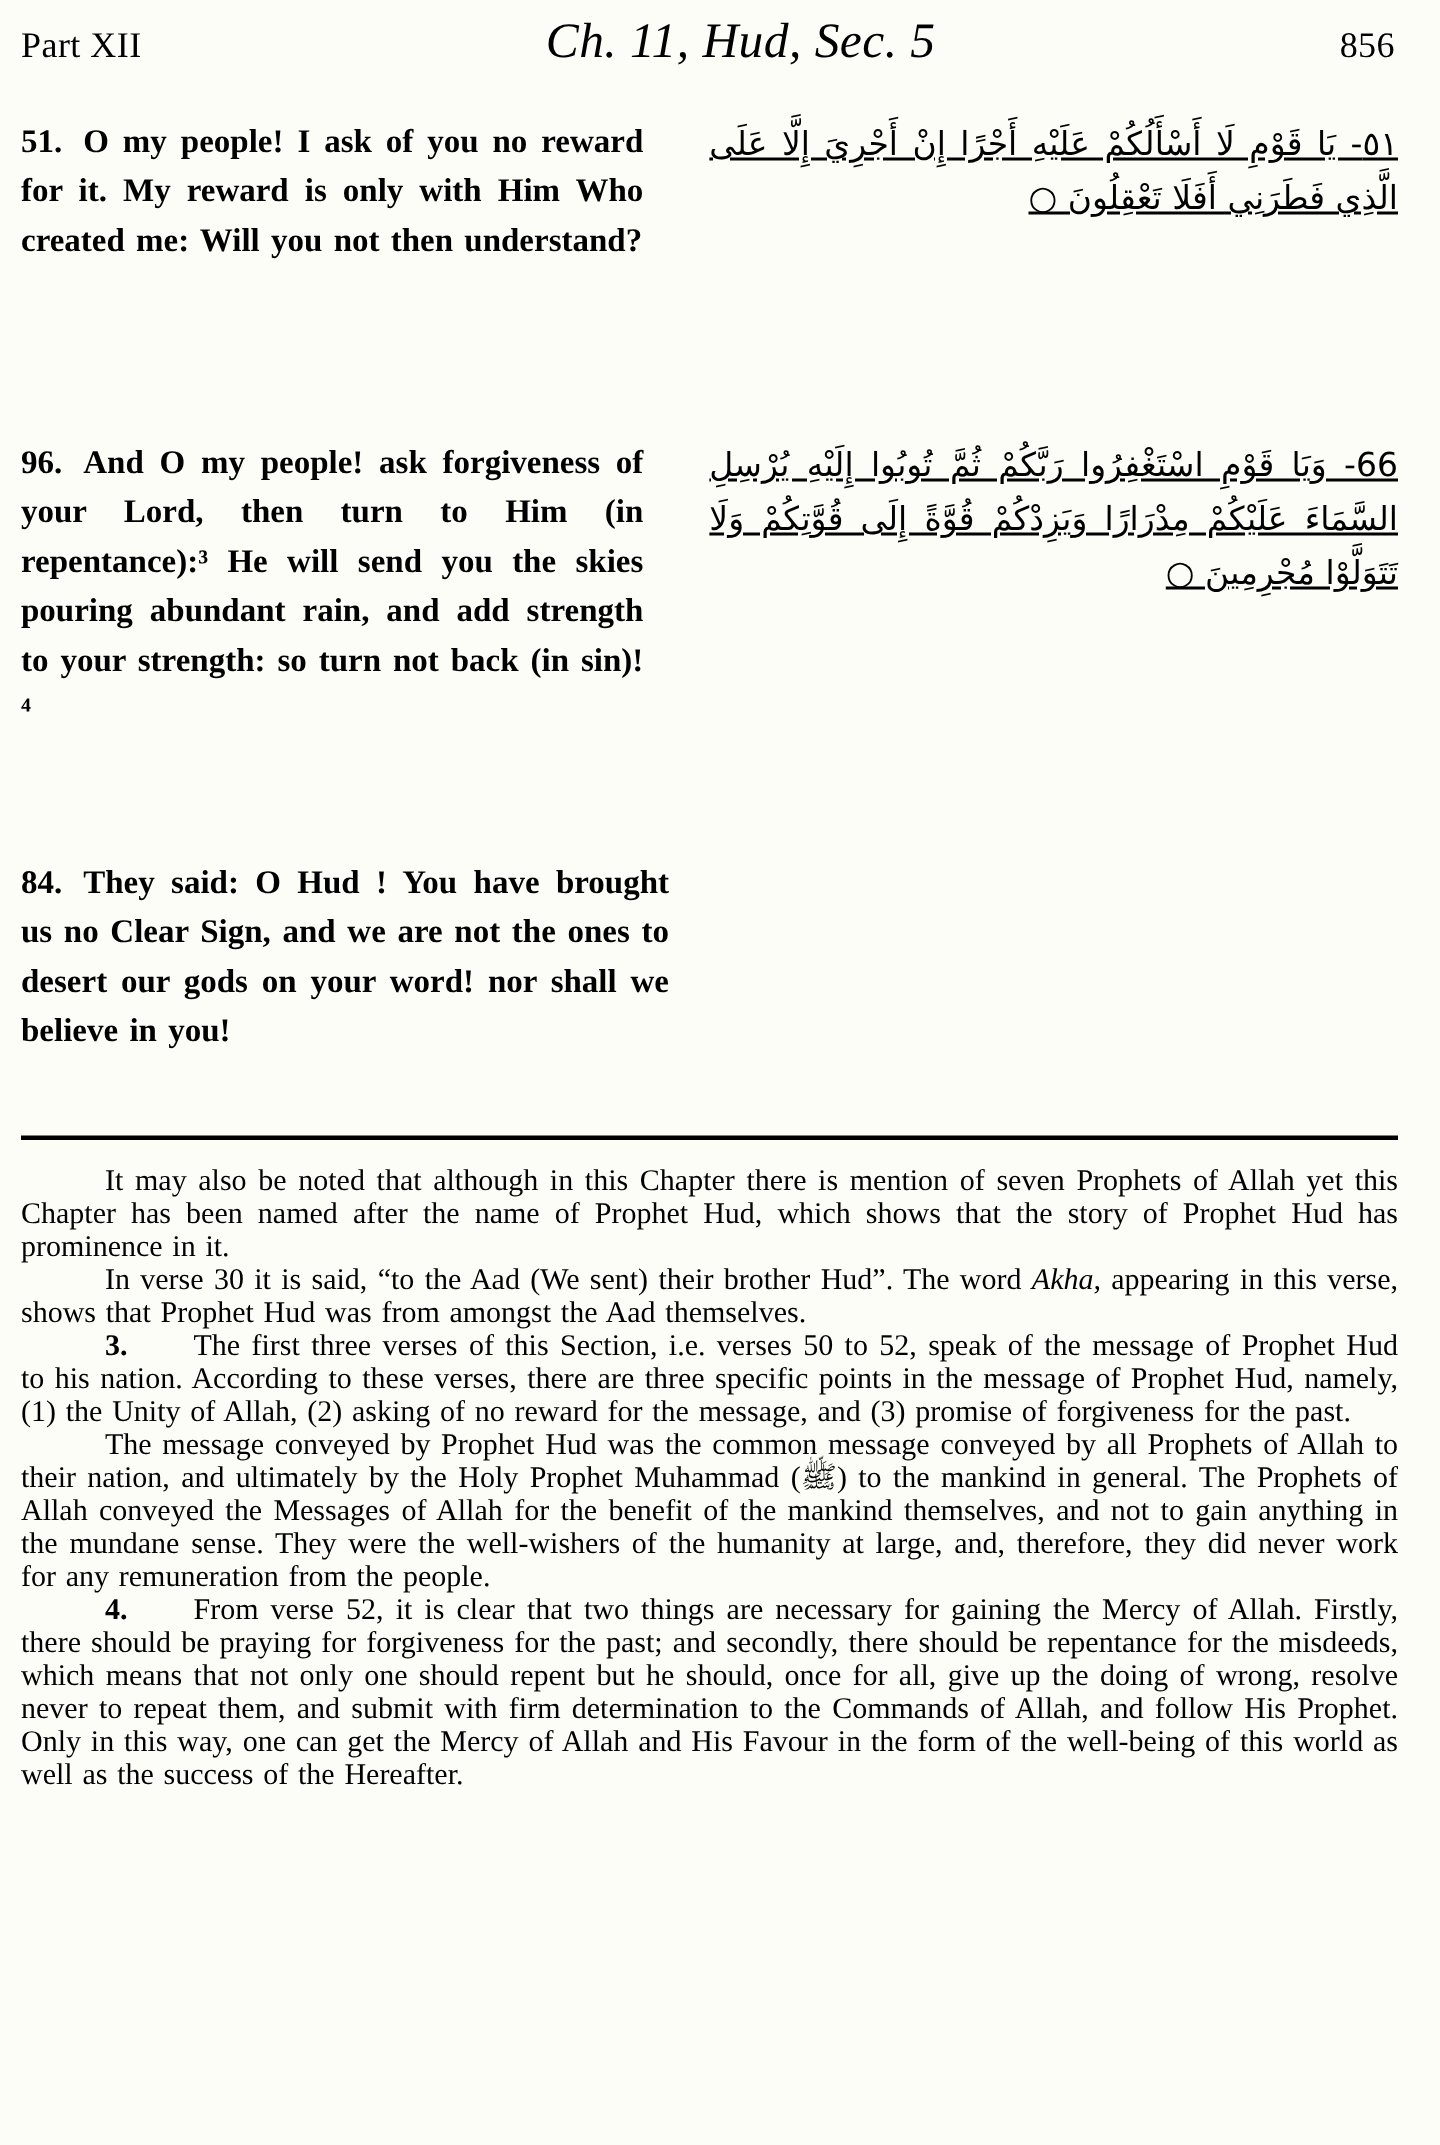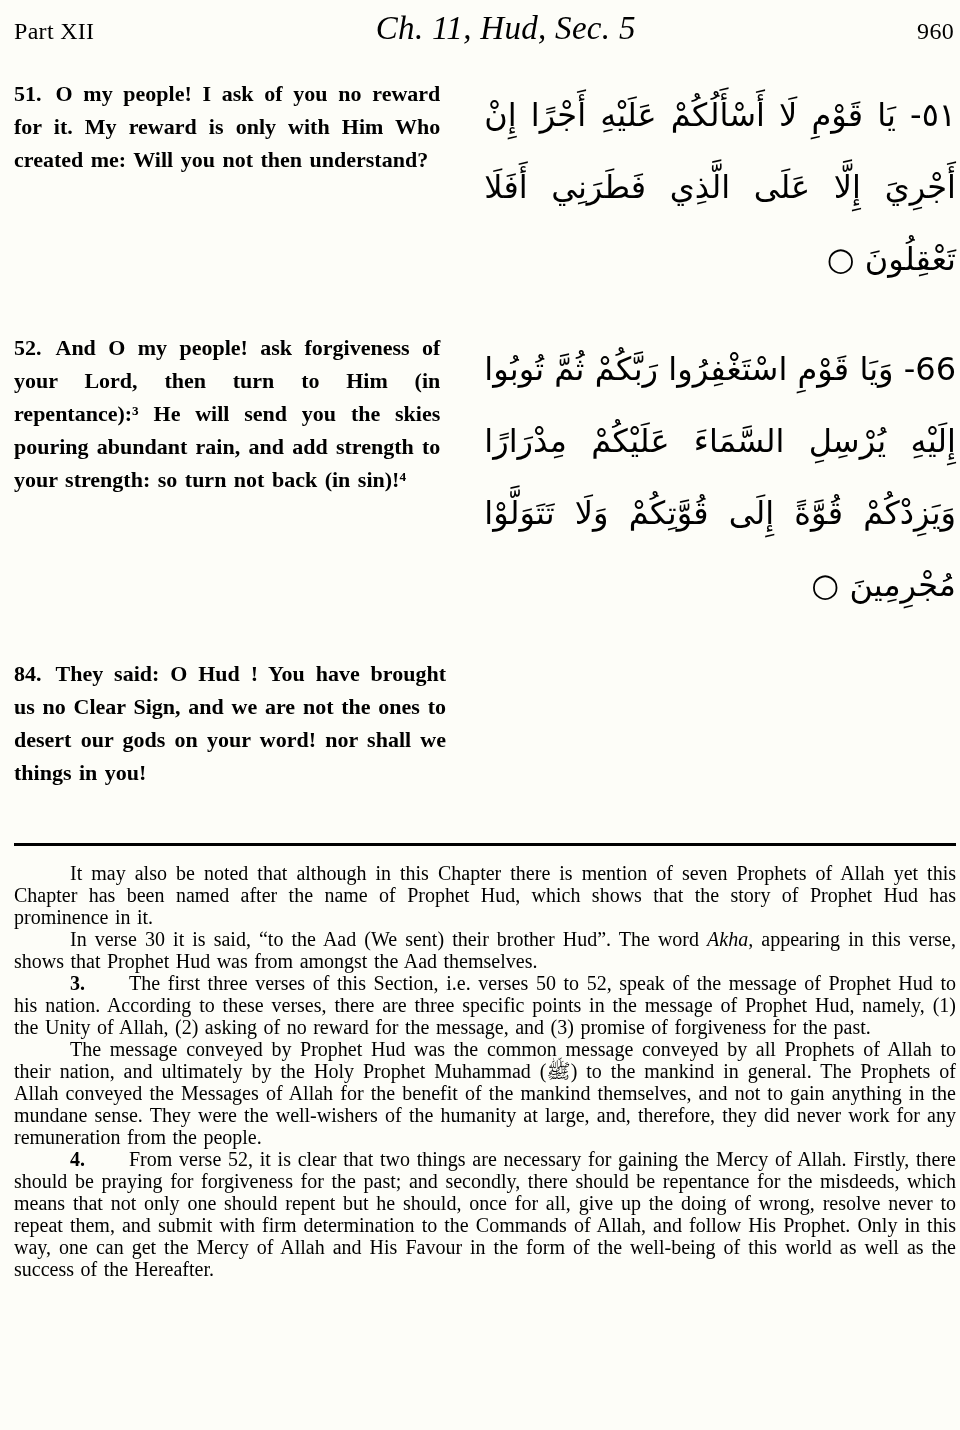--- a/index.html
+++ b/index.html
@@ -5,21 +5,21 @@
   * { box-sizing: border-box; }
   html, body { margin: 0; padding: 0; }
   body {
     width: 960px; height: 1430px;
     background: #fdfdf8;
     color: #000;
     font-family: "Liberation Serif", "DejaVu Serif", serif;
   }
   .page {
     width: 960px; height: 1430px;
-    padding: 8px 4px 6px 14px;
+    padding: 8px 28px 6px 14px;
     overflow: hidden;
   }
 
   
   .hdr {
     display: flex; justify-content: space-between; align-items: baseline;
     padding: 2px 2px 0 0;
   }
   .hdr-left, .hdr-right { font-size: 24px; letter-spacing: .3px; }
   .hdr-center { font-size: 33px; font-style: italic; letter-spacing: .3px; }
@@ -39,25 +39,26 @@
     font-size: 22px; font-weight: bold;
     line-height: 33px;
     text-align: justify;
     word-spacing: 2px;
   }
   .v-num { margin-right: 14px; }
   .v-ar {
     width: 478px;
     direction: rtl;
     font-family: "DejaVu Sans", sans-serif;
-    font-size: 32px;
-    line-height: 72px;
+    font-size: 22px;
+    line-height: 36px;
     text-align: justify;
     text-align-last: right;
     padding-top: 2px;
+    text-decoration: underline;
   }
 
   
   .divider {
     border: none;
     border-top: 3px solid #000;
     margin: 6px 0 16px 0;
   }
 
   
@@ -72,42 +73,42 @@
   .it { font-style: italic; }
 </style>
 </head>
 <body>
 
 <div class="page">
 
   <div class="hdr">
     <span class="hdr-left">Part XII</span>
     <span class="hdr-center">Ch. 11, Hud, Sec. 5</span>
-    <span class="hdr-right">960</span>
+    <span class="hdr-right">856</span>
   </div>
 
   <div class="verses">
 
     <div class="verse-row r1">
       <div class="v-en">
         <span class="v-num">51.</span><span>O my people! I ask of you no reward for it. My reward is only with Him Who created me: Will you not then understand?</span>
       </div>
       <div class="v-ar">٥١- يَا قَوْمِ لَا أَسْأَلُكُمْ عَلَيْهِ أَجْرًا إِنْ أَجْرِيَ إِلَّا عَلَى الَّذِي فَطَرَنِي أَفَلَا تَعْقِلُونَ ○</div>
     </div>
 
     <div class="verse-row r2">
       <div class="v-en">
-        <span class="v-num">52.</span><span>And O my people! ask forgiveness of your Lord, then turn to Him (in repentance):³ He will send you the skies pouring abundant rain, and add strength to your strength: so turn not back (in sin)!⁴</span>
+        <span class="v-num">96.</span><span>And O my people! ask forgiveness of your Lord, then turn to Him (in repentance):³ He will send you the skies pouring abundant rain, and add strength to your strength: so turn not back (in sin)!⁴</span>
       </div>
       <div class="v-ar">66- وَيَا قَوْمِ اسْتَغْفِرُوا رَبَّكُمْ ثُمَّ تُوبُوا إِلَيْهِ يُرْسِلِ السَّمَاءَ عَلَيْكُمْ مِدْرَارًا وَيَزِدْكُمْ قُوَّةً إِلَى قُوَّتِكُمْ وَلَا تَتَوَلَّوْا مُجْرِمِينَ ○</div>
     </div>
 
     <div class="verse-row r3">
       <div class="v-en">
-        <span class="v-num">84.</span><span>They said: O Hud ! You have brought us no Clear Sign, and we are not the ones to desert our gods on your word! nor shall we things in you!</span>
+        <span class="v-num">84.</span><span>They said: O Hud ! You have brought us no Clear Sign, and we are not the ones to desert our gods on your word! nor shall we believe in you!</span>
       </div>
     </div>
 
   </div>
 
   <hr class="divider">
 
   <div class="commentary">
 
     <p><span>It may also be noted that although in this Chapter there is mention of seven Prophets of Allah yet this Chapter has been named after the name of Prophet Hud, which shows that the story of Prophet Hud has prominence in it.</span></p>

